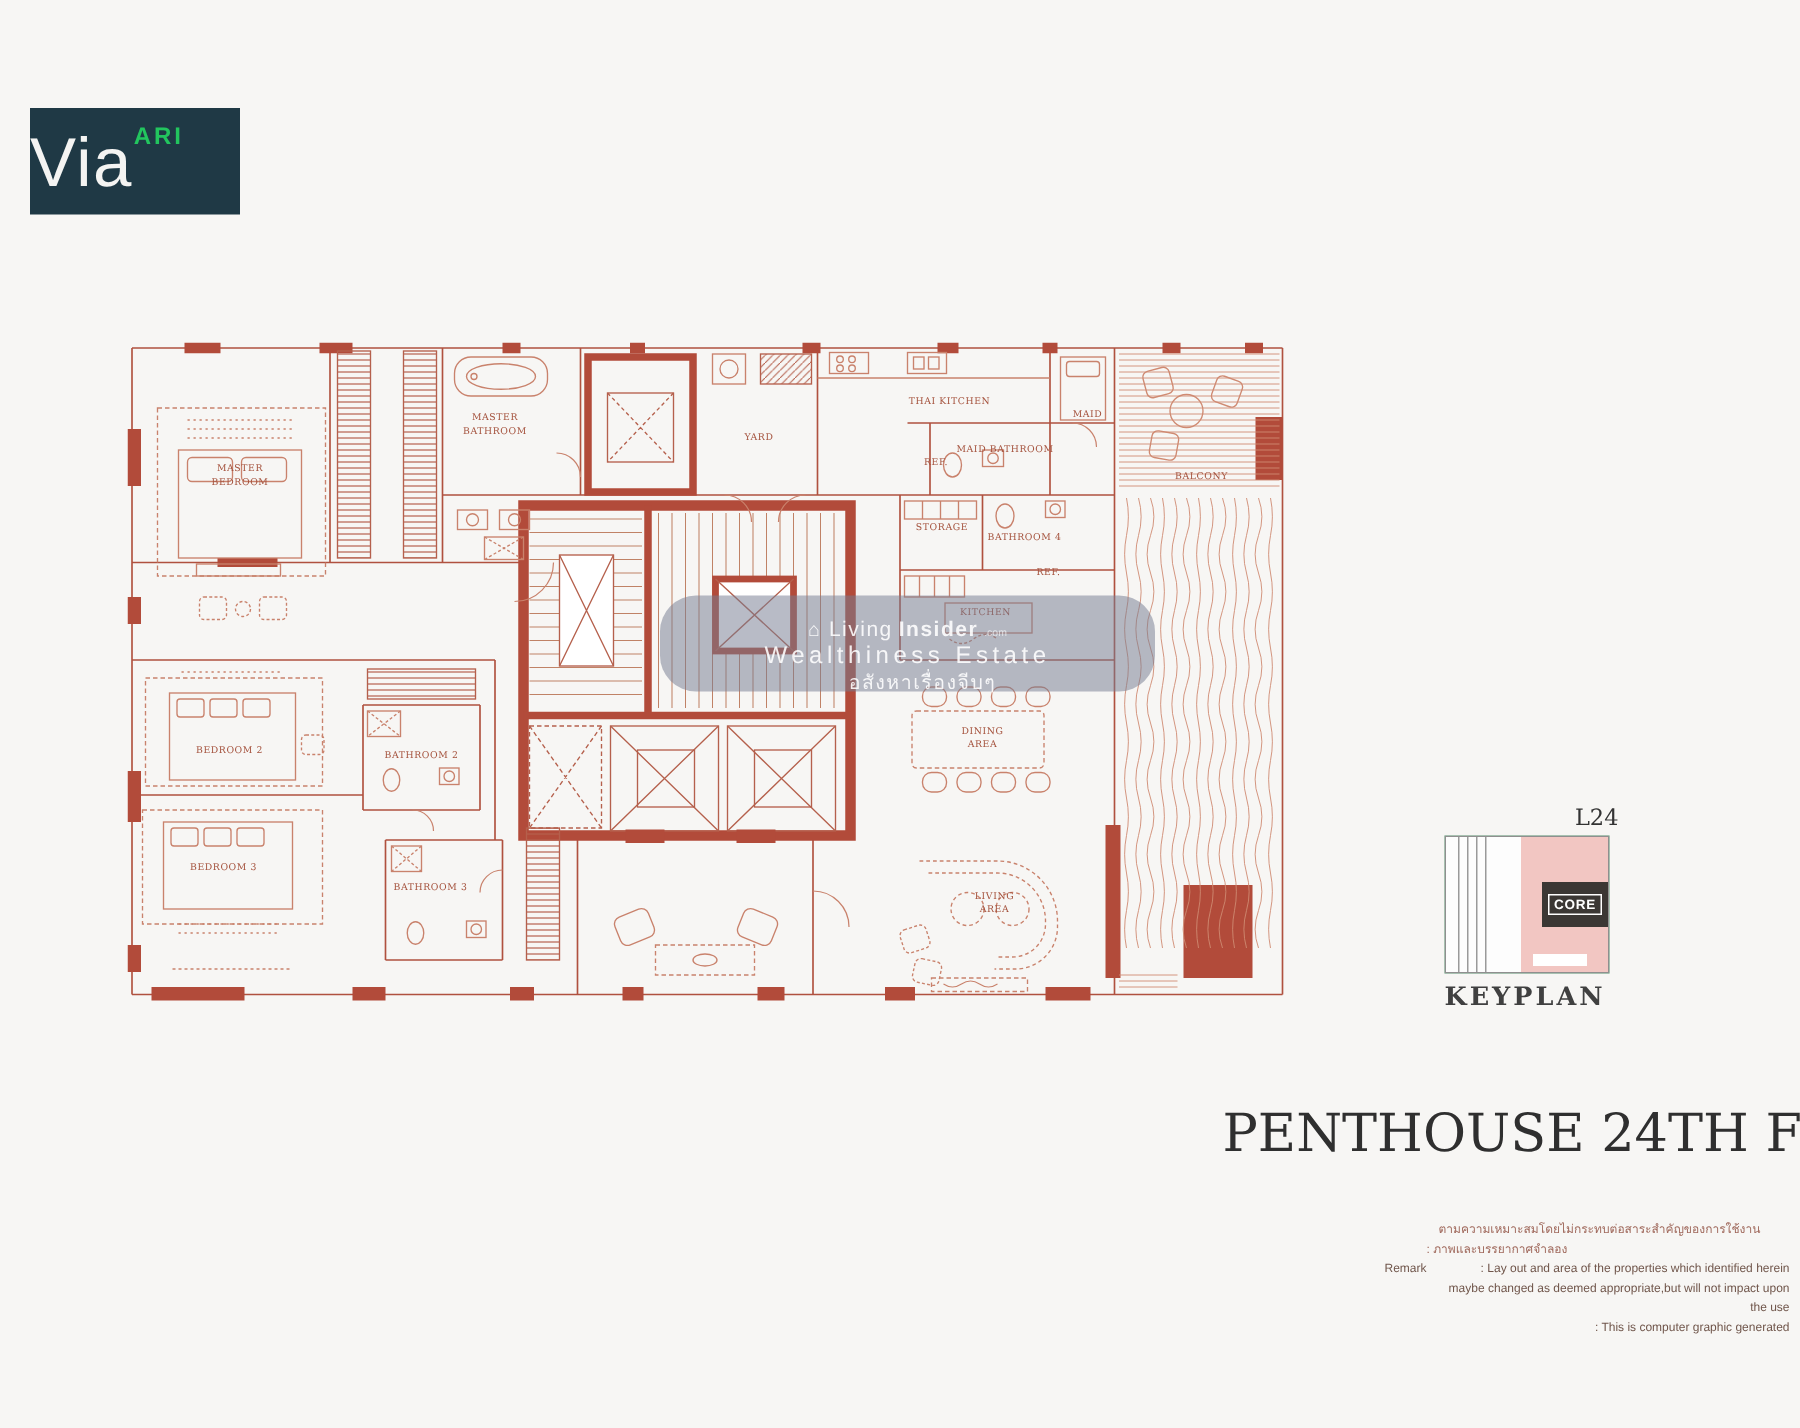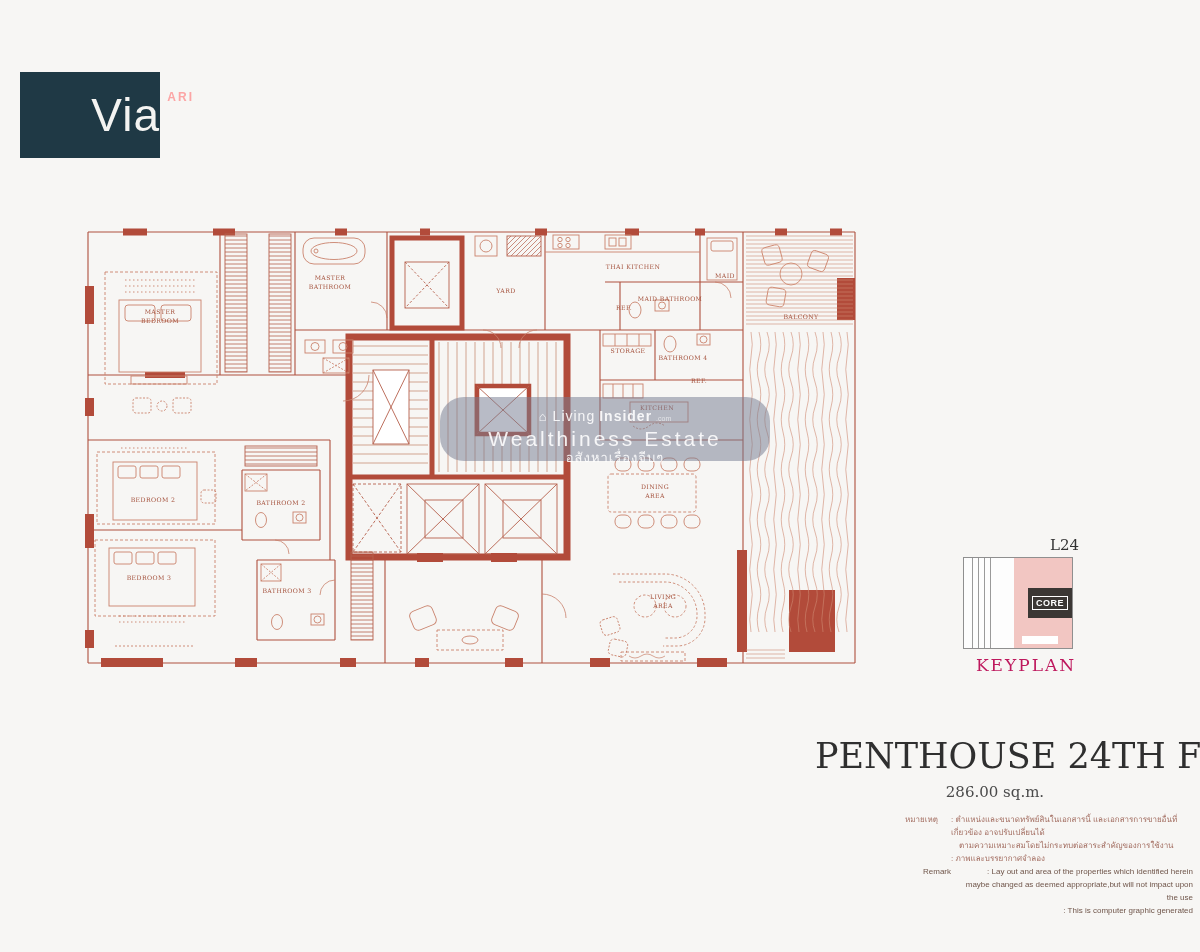--- a/index.html
+++ b/index.html
@@ -3,47 +3,47 @@
 <meta charset="utf-8">
 <style>
   html,body{margin:0;padding:0;}
   body{
     width:1200px;height:952px;position:relative;overflow:hidden;
     background:#f7f6f4;
     font-family:"Liberation Sans",sans-serif;
   }
   
   .logo-box{
-    position:absolute;left:20px;top:72px;width:140px;height:86px;
-    background:#1f3945;display:flex;align-items:center;justify-content:flex-end;
+    position:absolute;left:20px;top:72px;width:140px;height:71px;
+    background:#1f3945;display:flex;align-items:center;justify-content:flex-start;
   }
   .logo-inner{position:relative;color:#fff;}
   .logo-brand{
     font-family:"Liberation Sans",sans-serif;font-weight:300;
     font-size:46px;letter-spacing:1px;color:#f4f4f2;
   }
   .logo-suffix{
     position:absolute;top:2px;right:-34px;
-    font-size:12px;letter-spacing:2px;color:#fca5a5;font-weight:bold;
+    font-size:16px;letter-spacing:2px;color:#22c55e;font-weight:bold;
   }
   
   .plan-wrap{position:absolute;left:85px;top:222px;width:775px;height:450px;}
   svg text{user-select:none;}
   
   .watermark{
     position:absolute;left:440px;top:397px;width:330px;height:64px;
     background:rgba(118,124,146,0.52);border-radius:24px;
     display:flex;flex-direction:column;align-items:center;justify-content:center;
     color:rgba(255,255,255,0.88);z-index:5;line-height:1.1;
   }
   .wm-row1{display:flex;align-items:baseline;gap:4px;font-size:14px;}
   .wm-light{font-weight:300;letter-spacing:1px;}
   .wm-bold{font-weight:bold;letter-spacing:1px;margin-top:16px;}
   .wm-tld{font-size:7px;opacity:.7;}
-  .wm-row2{font-size:21px;font-weight:300;letter-spacing:3px;margin-top:2px;}
+  .wm-row2{font-size:16px;font-weight:300;letter-spacing:3px;margin-top:2px;}
   .wm-row3{font-size:13px;margin-top:1px;letter-spacing:1px;margin-left:20px;}
   .wm-icon{font-size:13px;margin-right:2px;}
   
   .keyplan{position:absolute;left:963px;top:536px;width:126px;}
   .kp-floor{
     display:block;text-align:right;padding-right:10px;
     font-family:"DejaVu Serif","Liberation Serif",serif;
     font-size:15px;color:#333;
   }
   .kp-box{
@@ -56,23 +56,23 @@
   .kp-core{
     position:absolute;right:0;top:30px;width:44px;height:30px;background:#3b3734;
     display:flex;align-items:center;justify-content:center;
   }
   .kp-core span{
     border:1.5px solid #fff;color:#fff;font-size:9px;font-weight:bold;
     padding:1px 3px;letter-spacing:.5px;
   }
   .kp-notch{position:absolute;left:8px;bottom:4px;width:36px;height:8px;background:#fff;}
   .kp-caption{
-    display:block;text-align:center;margin-top:6px;
+    display:block;text-align:left;margin-top:6px;
     font-family:"DejaVu Serif","Liberation Serif",serif;
-    font-size:17px;letter-spacing:2px;color:#be185d;
+    font-size:17px;letter-spacing:2px;color:#404040;font-weight:bold;
   }
   
   .titleblock{position:absolute;left:815px;top:736px;width:360px;text-align:center;}
   .tb-heading{
     font-family:"DejaVu Serif","Liberation Serif",serif;
     font-size:35px;color:#2f2f2f;white-space:nowrap;
   }
   .tb-area{margin-top:7px;font-family:"DejaVu Serif","Liberation Serif",serif;
     font-size:15px;color:#4a4a4a;}
   
@@ -427,28 +427,23 @@
         <span>CORE</span>
       </div>
       <div class="kp-notch"></div>
     </div>
   </div>
   <span class="kp-caption">KEYPLAN</span>
 </div>
 
 <div class="titleblock">
   <div class="tb-heading">PENTHOUSE 24TH FL.</div>
-  <div class="tb-area">286.00 sq.m.</div>
 </div>
 
 <div class="remarks">
-  <div class="rm-row rm-thai">
-    <span class="rm-label">หมายเหตุ</span>
-    <span class="rm-text">: ตำแหน่งและขนาดทรัพย์สินในเอกสารนี้ และเอกสารการขายอื่นที่เกี่ยวข้อง อาจปรับเปลี่ยนได้</span>
-  </div>
   <div class="rm-row rm-thai">
     <span class="rm-label"></span>
     <span class="rm-text indent">ตามความเหมาะสมโดยไม่กระทบต่อสาระสำคัญของการใช้งาน</span>
   </div>
   <div class="rm-row rm-thai">
     <span class="rm-label"></span>
     <span class="rm-text">: ภาพและบรรยากาศจำลอง</span>
   </div>
   <div class="rm-row rm-en">
     <span class="rm-label">Remark</span>

